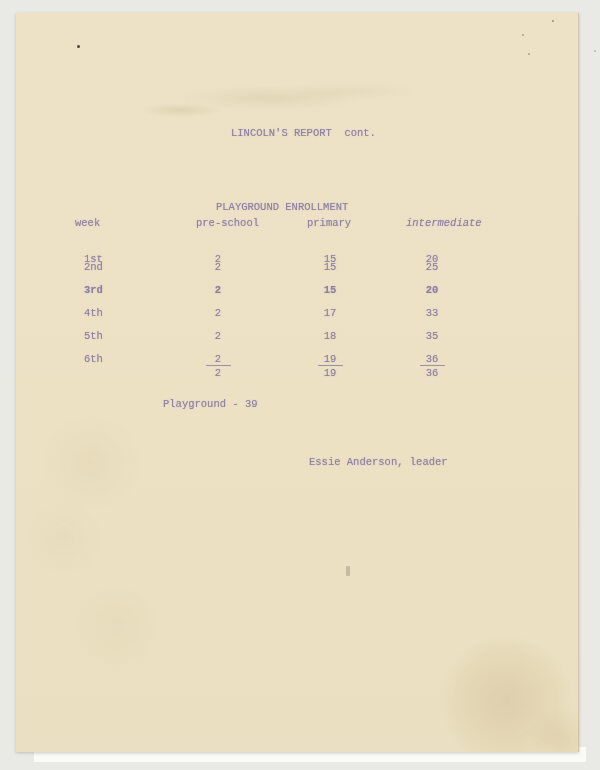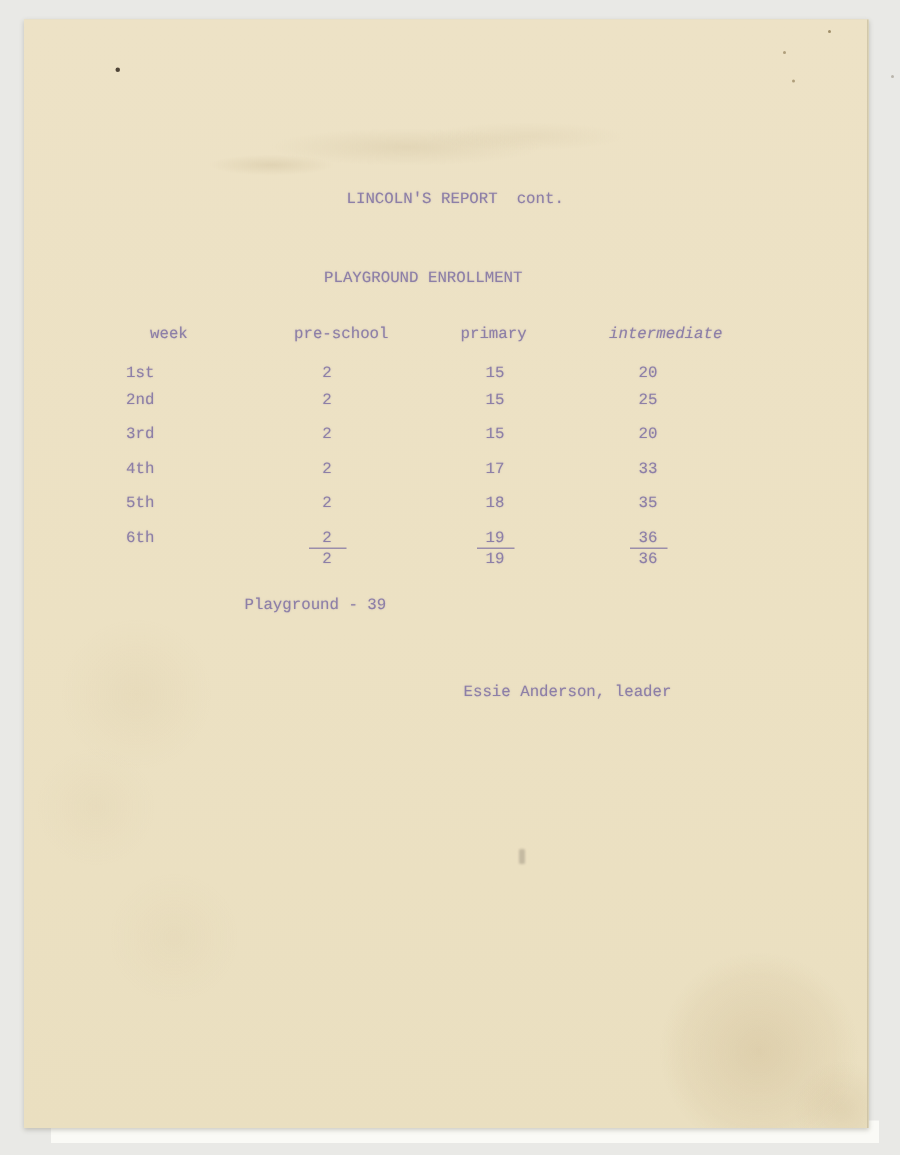--- a/index.html
+++ b/index.html
@@ -40,40 +40,40 @@
   .t {
     position: absolute;
     color: #8d7fa7;
     font-size: 10.5px;
     line-height: 12px;
     white-space: pre;
     text-shadow: 0 0 1px rgba(141,127,167,0.55);
   }
 
   .doc-title     { left: 215px; top: 114px; }
-  .section-title { left: 200px; top: 167px; }
+  .section-title { left: 200px; top: 188px; }
   .summary-line  { left: 147px; top: 385px; }
   .signature     { left: 293px; top: 443px; }
 
   .row { position: absolute; left: 0; width: 562px; height: 13px; }
   .row-header { top: 204px; }
-  .row-1 { top: 230px; }
+  .row-1 { top: 240px; }
   .row-2 { top: 248px; }
-  .row-3 { top: 271px; }
+  .row-3 { top: 271px; font-weight: bold; }
   .row-4 { top: 294px; }
   .row-5 { top: 317px; }
   .row-6 { top: 340px; }
   .row-totals { top: 354px; }
 
   .cell { position: absolute; top: 0; }
   .c-week { left: 68px; }
   .c-pre  { left: 181px; width: 42px; text-align: center; }
   .c-pri  { left: 293px; width: 42px; text-align: center; }
   .c-int  { left: 395px; width: 42px; text-align: center; }
-  .h-week { left: 84px; }
+  .h-week { left: 59px; }
   .h-pre  { left: 180px; }
   .h-pri  { left: 291px; }
   .h-int  { left: 390px; font-style: italic; }
 
   
   .ul {
     display: inline-block;
     width: 25px;
     text-align: center;
     border-bottom: 1.5px solid rgba(141,127,167,0.85);

